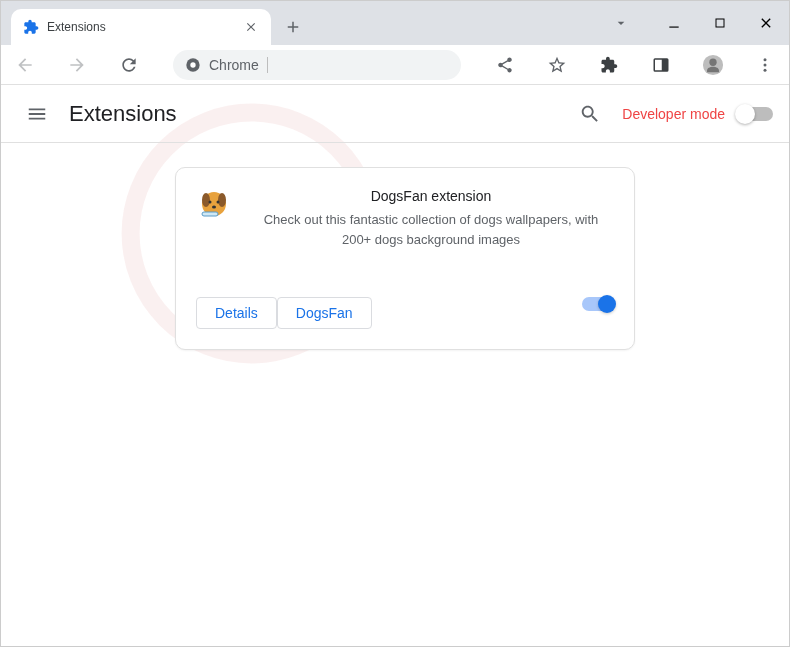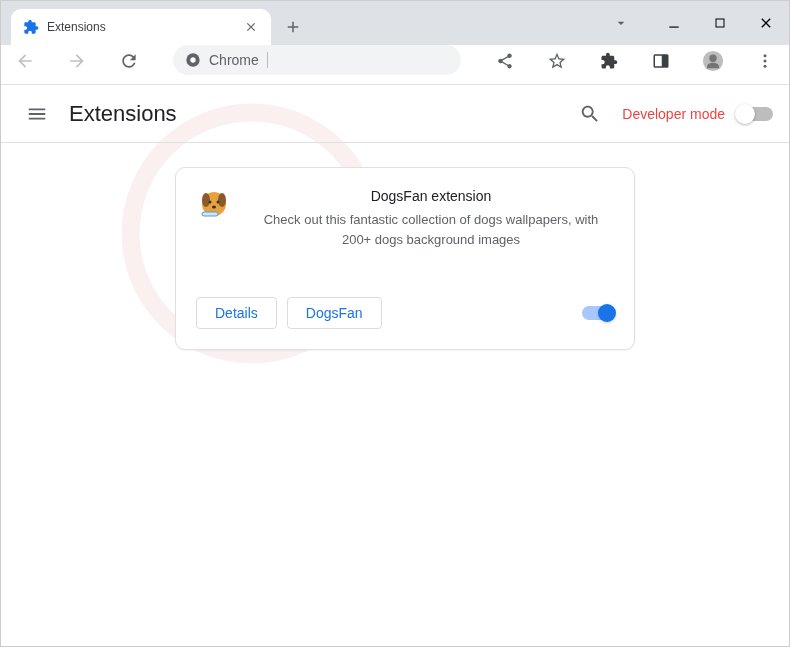--- a/index.html
+++ b/index.html
@@ -10,21 +10,21 @@
 .tab { background: #fff; height: 36px; margin-left: 10px; border-radius: 10px 10px 0 0; display: flex; align-items: center; padding: 0 12px; min-width: 260px; position: relative; }
 .tab-icon { width: 16px; height: 16px; margin-right: 8px; }
 .tab-title { font-size: 12px; color: #3c4043; flex: 1; }
 .tab-close { width: 16px; height: 16px; display: flex; align-items: center; justify-content: center; cursor: pointer; }
 .new-tab { width: 28px; height: 28px; margin-left: 8px; margin-bottom: 4px; display: flex; align-items: center; justify-content: center; cursor: pointer; }
 .window-controls { position: absolute; right: 0; top: 0; height: 44px; display: flex; align-items: center; }
 .wc-btn { width: 46px; height: 44px; display: flex; align-items: center; justify-content: center; cursor: pointer; }
 .wc-chevron { width: 20px; height: 44px; display: flex; align-items: center; justify-content: center; margin-right: 20px; }
 
 
-.toolbar { height: 40px; background: #fff; display: flex; padding: 0 8px; border-bottom: 1px solid #e0e0e0; gap: 20px; }
+.toolbar { height: 40px; background: #fff; display: flex; align-items: center; padding: 0 8px; border-bottom: 1px solid #e0e0e0; gap: 20px; }
 .nav-btn { width: 32px; height: 32px; display: flex; align-items: center; justify-content: center; border-radius: 50%; cursor: pointer; }
 .nav-btn.disabled { opacity: 0.4; cursor: default; }
 .addressbar { flex: 1; height: 30px; background: #f1f3f4; border-radius: 15px; display: flex; align-items: center; padding: 0 12px; margin: 0 8px; gap: 8px; }
 .addr-chrome-icon { width: 16px; height: 16px; }
 .addr-label { font-size: 14px; color: #5f6368; }
 .addr-divider { width: 1px; height: 16px; background: #bdbdbd; }
 .addr-url { font-size: 14px; color: #5f6368; flex: 1; }
 .toolbar-icon { width: 32px; height: 32px; display: flex; align-items: center; justify-content: center; cursor: pointer; }
 
 
@@ -38,21 +38,21 @@
 .toggle-knob { width: 20px; height: 20px; background: #fff; border-radius: 50%; position: absolute; top: -3px; left: -2px; box-shadow: 0 1px 3px rgba(0,0,0,0.3); }
 
 
 .content { padding: 24px 14px; position: relative; }
 .ext-card { width: 460px; background: #fff; border: 1px solid #e0e0e0; border-radius: 10px; padding: 20px; margin: 0 auto 0 160px; box-shadow: 0 1px 2px rgba(0,0,0,0.05); }
 .card-top { display: flex; gap: 16px; margin-bottom: 48px; text-align: center; }
 .ext-icon { width: 36px; height: 36px; flex-shrink: 0; }
 .ext-info { flex: 1; }
 .ext-name { font-size: 14px; color: #202124; margin-bottom: 6px; }
 .ext-desc { font-size: 13px; color: #5f6368; line-height: 1.5; }
-.card-bottom { display: flex; align-items: center; gap: 10px; }
+.card-bottom { display: flex; align-items: flex-start; gap: 0; }
 .card-btn { padding: 7px 18px; border: 1px solid #dadce0; border-radius: 4px; font-size: 14px; color: #1a73e8; background: #fff; cursor: pointer; font-weight: 500; }
 .card-spacer { flex: 1; }
 .toggle-on { width: 32px; height: 14px; background: #a8c7fa; border-radius: 10px; position: relative; cursor: pointer; }
 .toggle-on-knob { width: 18px; height: 18px; background: #1a73e8; border-radius: 50%; position: absolute; top: -2px; right: -2px; box-shadow: 0 1px 3px rgba(0,0,0,0.2); }
 
 
 .watermark { position: absolute; top: 50%; left: 50%; transform: translate(-50%, -50%); pointer-events: none; z-index: -1; opacity: 0.08; }
 .wm-text1 { font-size: 80px; font-weight: bold; font-style: italic; color: #c94a4a; letter-spacing: -4px; }
 .wm-text2 { font-size: 60px; font-weight: bold; font-style: italic; color: #888; margin-left: 180px; margin-top: -10px; }
 .wm-circle { position: absolute; width: 260px; height: 260px; border: 18px solid #c94a4a; border-radius: 50%; top: -80px; left: -60px; }

